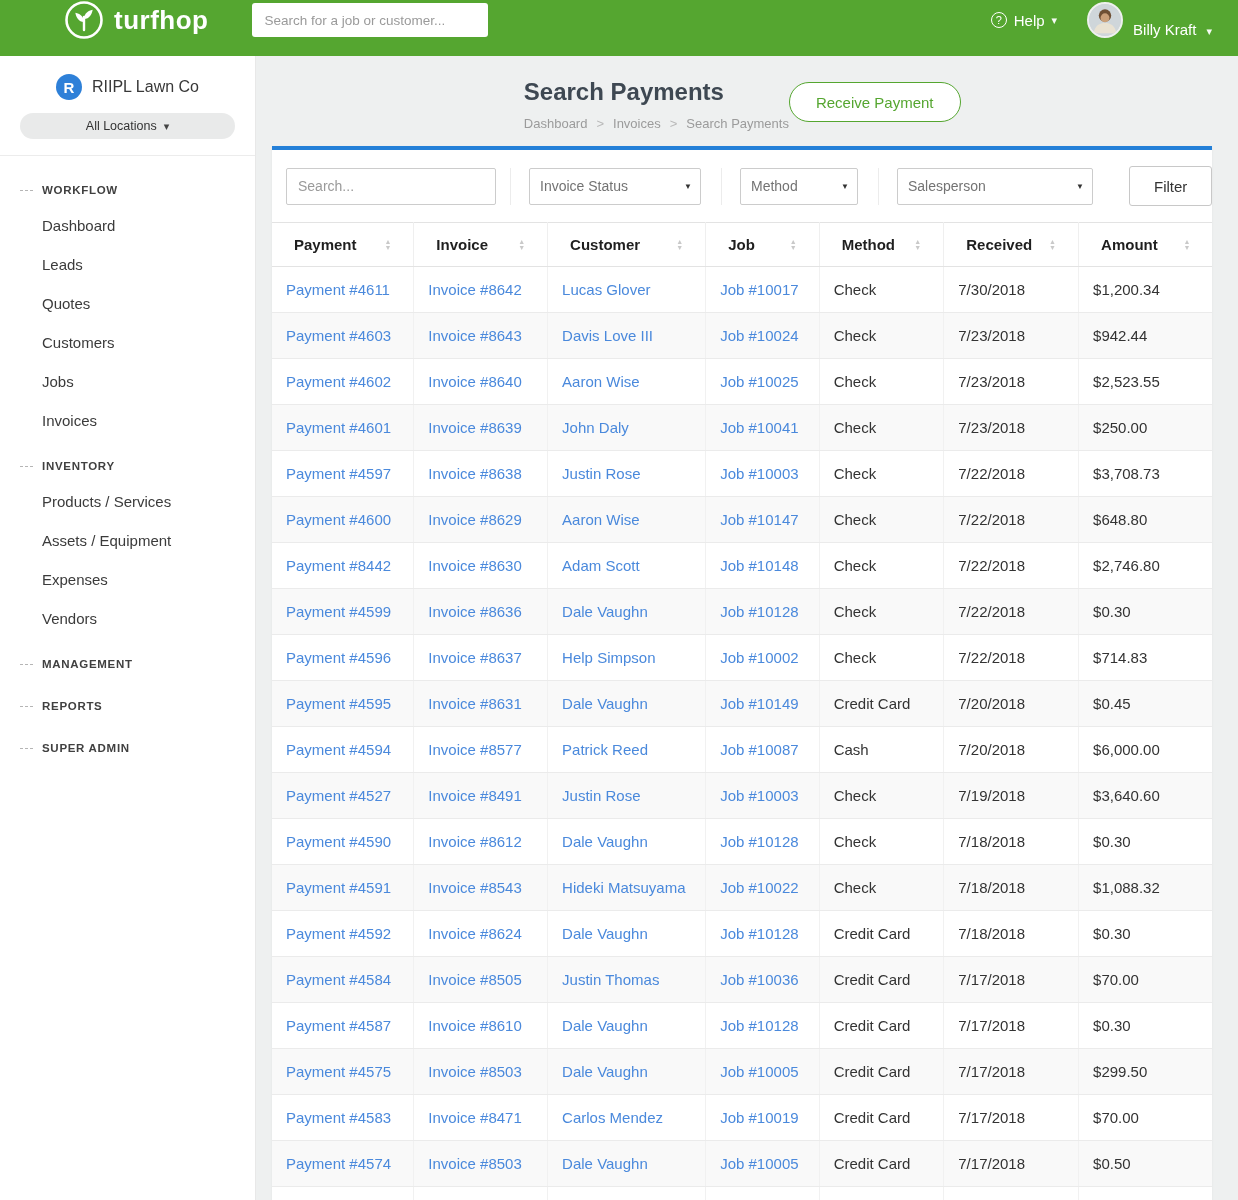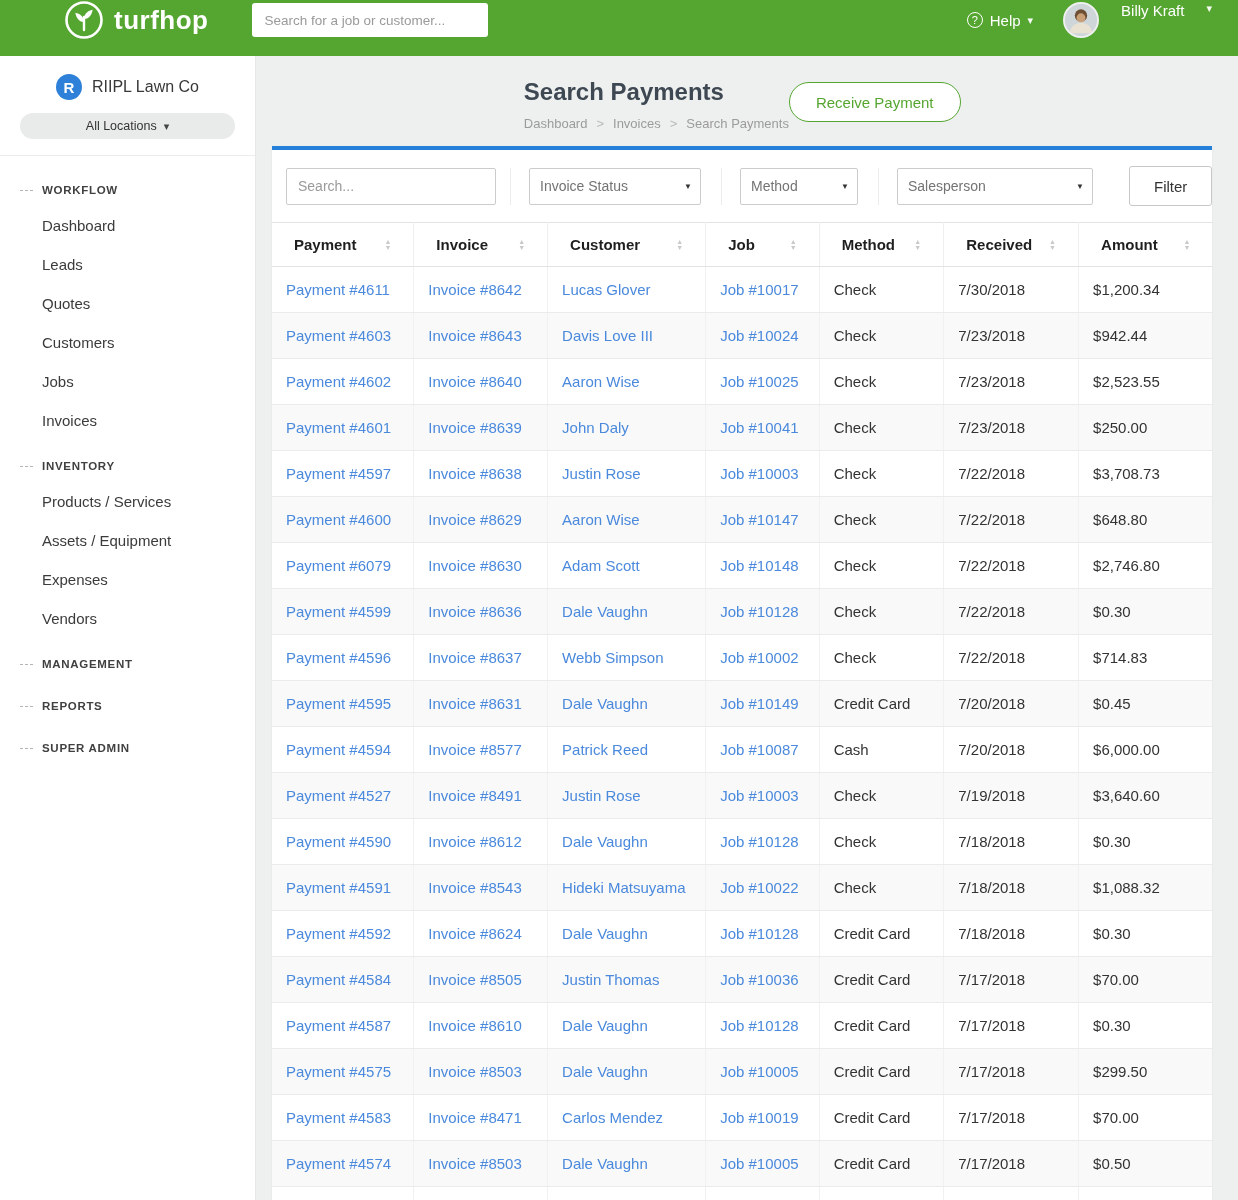--- a/index.html
+++ b/index.html
@@ -29,21 +29,21 @@
     font-family:"Liberation Sans",sans-serif;
   }
   .global-search::placeholder{color:#9a9a9a;}
   .top-right{margin-left:auto;display:flex;align-items:center;gap:30px;color:#fff;}
   .help{display:flex;align-items:center;gap:7px;font-size:15px;cursor:pointer;}
   .help-circle{
     width:16px;height:16px;border:1px solid #fff;border-radius:50%;
     font-size:11px;display:flex;align-items:center;justify-content:center;line-height:1;
   }
   .chev{font-size:11px;opacity:.95;}
-  .user{display:flex;align-items:flex-start;gap:22px;font-size:15px;cursor:pointer;}
+  .user{display:flex;align-items:flex-end;gap:10px;font-size:15px;cursor:pointer;}
   .avatar{width:36px;height:36px;border-radius:50%;overflow:hidden;display:block;border:2px solid #eef0ee;background:#cfd6da;}
   
   .app{display:flex;}
   .sidebar{
     width:256px;min-height:1144px;background:#fff;border-right:1px solid #e8e8e8;flex:none;
   }
   .sidebar-header{padding:18px 20px 16px;border-bottom:1px solid #ececec;}
   .company{display:flex;align-items:center;justify-content:center;gap:10px;cursor:pointer;}
   .company-badge{
     width:26px;height:26px;border-radius:50%;background:var(--badge-blue);
@@ -349,41 +349,41 @@
             <tr>
               <td><a href="#" class="cell-link">Payment #4600</a></td>
               <td><a href="#" class="cell-link">Invoice #8629</a></td>
               <td><a href="#" class="cell-link">Aaron Wise</a></td>
               <td><a href="#" class="cell-link">Job #10147</a></td>
               <td>Check</td>
               <td>7/22/2018</td>
               <td>$648.80</td>
             </tr>
             <tr>
-              <td><a href="#" class="cell-link">Payment #6079</a></td>
+              <td><a href="#" class="cell-link">Payment #8442</a></td>
               <td><a href="#" class="cell-link">Invoice #8630</a></td>
               <td><a href="#" class="cell-link">Adam Scott</a></td>
               <td><a href="#" class="cell-link">Job #10148</a></td>
               <td>Check</td>
               <td>7/22/2018</td>
               <td>$2,746.80</td>
             </tr>
             <tr>
               <td><a href="#" class="cell-link">Payment #4599</a></td>
               <td><a href="#" class="cell-link">Invoice #8636</a></td>
               <td><a href="#" class="cell-link">Dale Vaughn</a></td>
               <td><a href="#" class="cell-link">Job #10128</a></td>
               <td>Check</td>
               <td>7/22/2018</td>
               <td>$0.30</td>
             </tr>
             <tr>
               <td><a href="#" class="cell-link">Payment #4596</a></td>
               <td><a href="#" class="cell-link">Invoice #8637</a></td>
-              <td><a href="#" class="cell-link">Webb Simpson</a></td>
+              <td><a href="#" class="cell-link">Help Simpson</a></td>
               <td><a href="#" class="cell-link">Job #10002</a></td>
               <td>Check</td>
               <td>7/22/2018</td>
               <td>$714.83</td>
             </tr>
             <tr>
               <td><a href="#" class="cell-link">Payment #4595</a></td>
               <td><a href="#" class="cell-link">Invoice #8631</a></td>
               <td><a href="#" class="cell-link">Dale Vaughn</a></td>
               <td><a href="#" class="cell-link">Job #10149</a></td>

